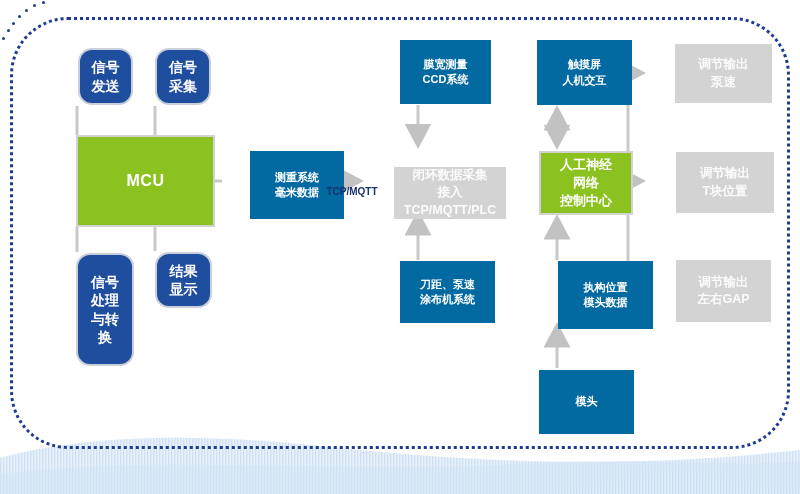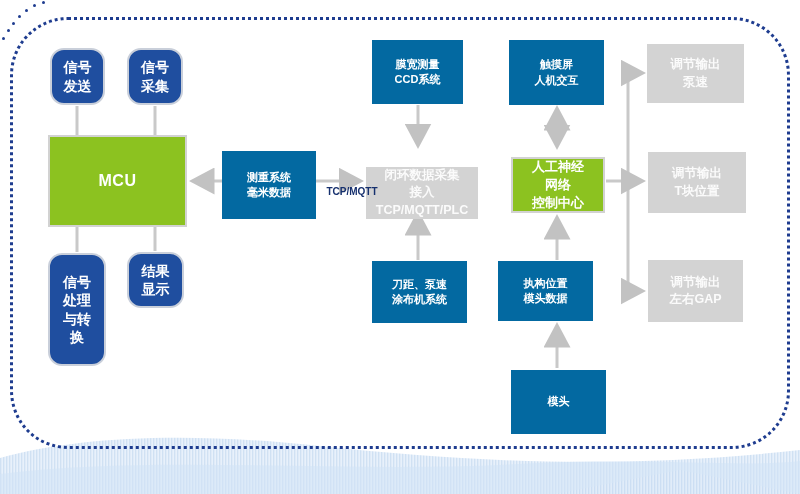--- a/index.html
+++ b/index.html
@@ -9,21 +9,21 @@
   .waves{position:absolute;left:0;top:0;width:800px;height:494px;z-index:0;}
   
   .frame{position:absolute;left:10px;top:17px;width:774px;height:426px;
          border:3px dotted #1e3c8f;border-radius:58px;z-index:1;}
   .spark{position:absolute;width:3px;height:3px;background:#1e3c8f;border-radius:50%;z-index:1;}
   
   .conn{position:absolute;left:0;top:0;width:800px;height:494px;z-index:2;}
   
   .node{position:absolute;display:flex;align-items:center;justify-content:center;
         text-align:center;font-weight:bold;color:#ffffff;white-space:pre-line;
-        z-index:3;box-sizing:border-box;line-height:1.4;}
+        z-index:3;box-sizing:border-box;line-height:1.4;margin-left:28px;}
   .pill{background:#1f4e9f;border:2px solid #c9cfda;border-radius:14px;font-size:14px;line-height:1.3;}
   .rect-blue{background:#0369a1;font-size:11px;text-align:center;}
   .rect-green{background:#8cc220;border:2px solid #d2d2d2;font-size:13px;}
   .rect-gray{background:#d3d3d3;color:#fbfbfb;font-size:12.5px;}
   .mcu{font-size:16px;letter-spacing:.5px;}
   
   .edge-label{position:absolute;left:318px;top:186px;width:52px;z-index:3;
         font-size:10px;font-weight:bold;color:#16306e;text-align:center;
         font-family:"Liberation Sans","DejaVu Sans",sans-serif;margin-left:8px;}
   
@@ -107,24 +107,24 @@
 毫米数据</div>
   <div class="node rect-blue" style="left:372px;top:40px;width:91px;height:64px;">膜宽测量
 CCD系统</div>
   <div class="node rect-gray" style="left:366px;top:167px;width:112px;height:52px;">闭环数据采集
 接入
 TCP/MQTT/PLC</div>
   <div class="node rect-blue" style="left:372px;top:261px;width:95px;height:62px;">刀距、泵速
 涂布机系统</div>
   <div class="node rect-blue" style="left:509px;top:40px;width:95px;height:65px;">触摸屏
 人机交互</div>
-  <div class="node rect-green" style="left:511px;top:157px;width:94px;height:56px;">人工神经
+  <div class="node rect-green" style="left:511px;top:151px;width:94px;height:64px;">人工神经
 网络
 控制中心</div>
-  <div class="node rect-blue" style="left:498px;top:261px;width:95px;height:60px;">执构位置
+  <div class="node rect-blue" style="left:530px;top:261px;width:95px;height:68px;">执构位置
 模头数据</div>
   <div class="node rect-blue" style="left:511px;top:370px;width:95px;height:64px;">模头</div>
   <div class="node rect-gray" style="left:647px;top:44px;width:97px;height:59px;">调节输出
 泵速</div>
   <div class="node rect-gray" style="left:648px;top:152px;width:98px;height:61px;">调节输出
 T块位置</div>
   <div class="node rect-gray" style="left:648px;top:260px;width:95px;height:62px;">调节输出
 左右GAP</div>
 
   <div class="edge-label">TCP/MQTT</div>

